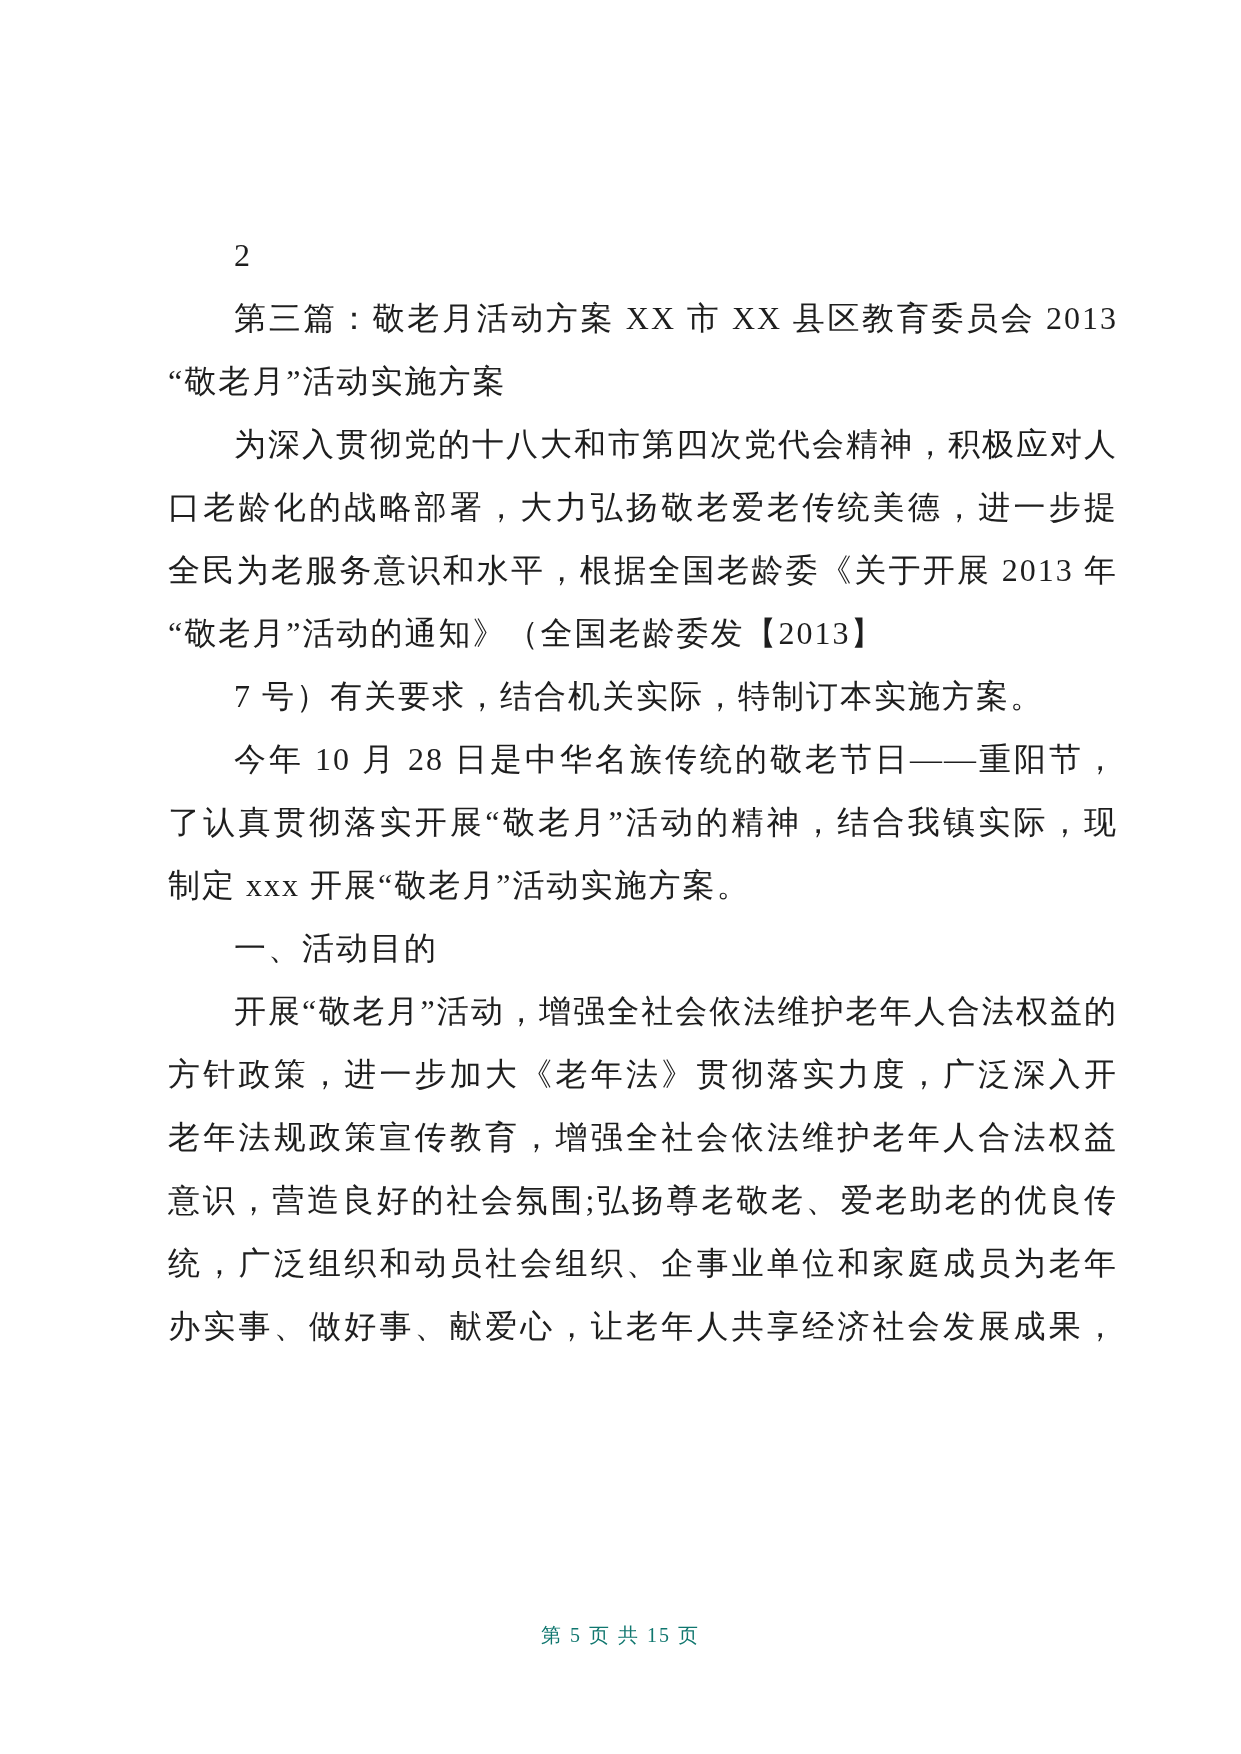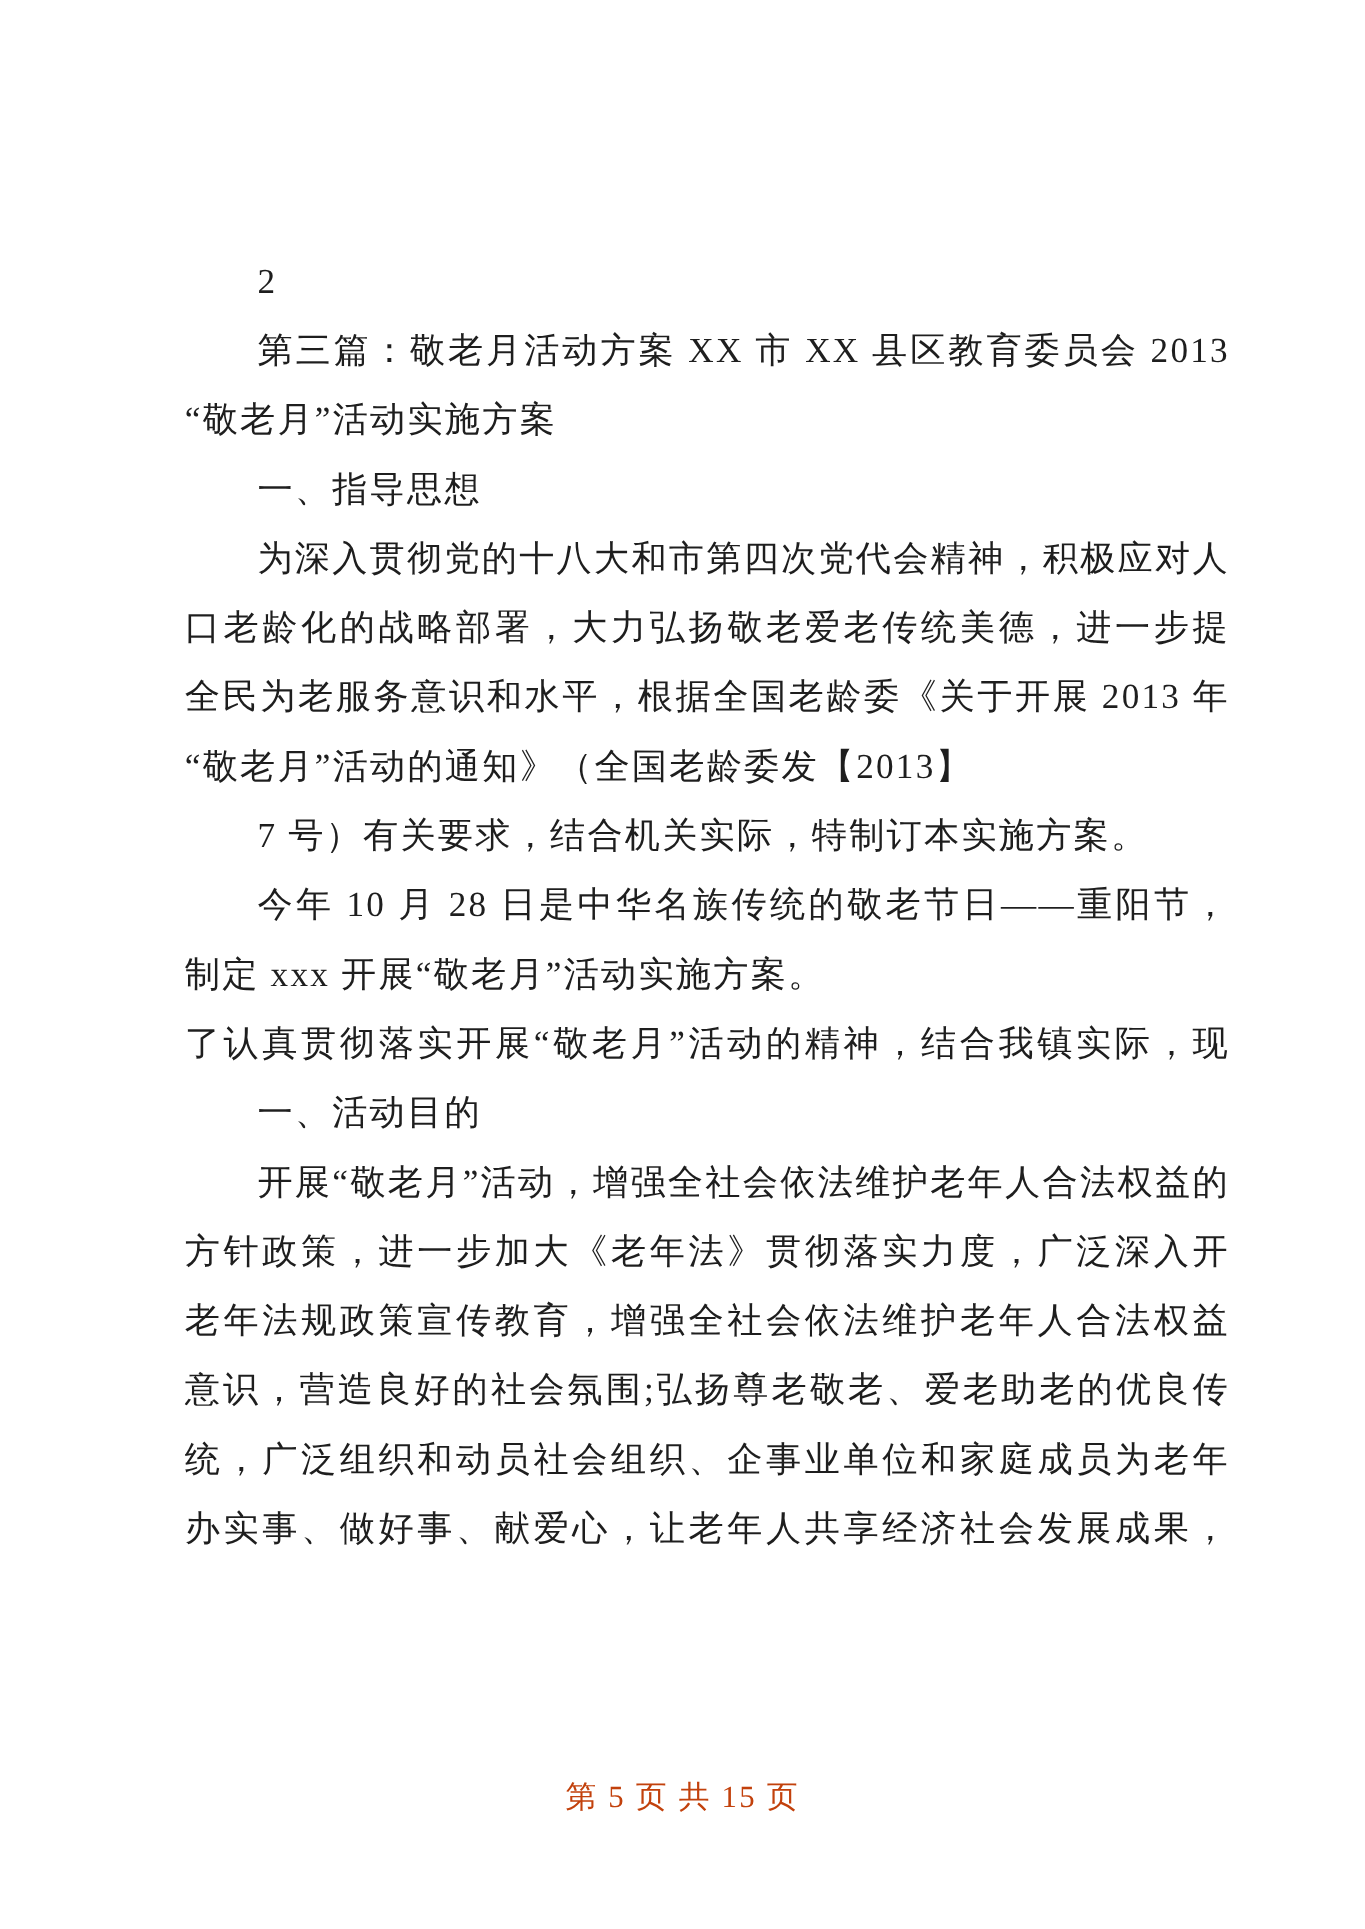--- a/index.html
+++ b/index.html
@@ -36,43 +36,42 @@
   .line.fill {
     text-align: justify;
     text-align-last: justify;
   }
   .footer {
     position: absolute;
     left: 0;
     width: 1241px;
     top: 1614px;
     text-align: center;
-    font-size: 28px;
+    font-size: 20px;
     line-height: 42px;
     letter-spacing: 2px;
-    color: #c2410c;
+    color: #0f766e;
   }
 </style>
 </head>
 <body>
 
 <div class="page">
   <div class="content">
     <div class="line indent">2</div>
     <div class="line indent fill">第三篇：敬老月活动方案 XX 市 XX 县区教育委员会 2013 年</div>
     <div class="line">“敬老月”活动实施方案</div>
-    <div class="line indent">一、指导思想</div>
     <div class="line indent fill">为深入贯彻党的十八大和市第四次党代会精神，积极应对人</div>
     <div class="line fill">口老龄化的战略部署，大力弘扬敬老爱老传统美德，进一步提高</div>
     <div class="line fill">全民为老服务意识和水平，根据全国老龄委《关于开展 2013 年</div>
     <div class="line">“敬老月”活动的通知》（全国老龄委发【2013】</div>
     <div class="line indent">7 号）有关要求，结合机关实际，特制订本实施方案。</div>
     <div class="line indent fill">今年 10 月 28 日是中华名族传统的敬老节日——重阳节，为</div>
+    <div class="line fill">了认真贯彻落实开展“敬老月”活动的精神，结合我镇实际，现</div>
     <div class="line">制定 xxx 开展“敬老月”活动实施方案。</div>
-    <div class="line fill">了认真贯彻落实开展“敬老月”活动的精神，结合我镇实际，现</div>
     <div class="line indent">一、活动目的</div>
     <div class="line indent fill">开展“敬老月”活动，增强全社会依法维护老年人合法权益的</div>
     <div class="line fill">方针政策，进一步加大《老年法》贯彻落实力度，广泛深入开展</div>
     <div class="line fill">老年法规政策宣传教育，增强全社会依法维护老年人合法权益的</div>
     <div class="line fill">意识，营造良好的社会氛围;弘扬尊老敬老、爱老助老的优良传</div>
     <div class="line fill">统，广泛组织和动员社会组织、企事业单位和家庭成员为老年人</div>
     <div class="line fill">办实事、做好事、献爱心，让老年人共享经济社会发展成果，安</div>
   </div>
 
   <div class="footer">

